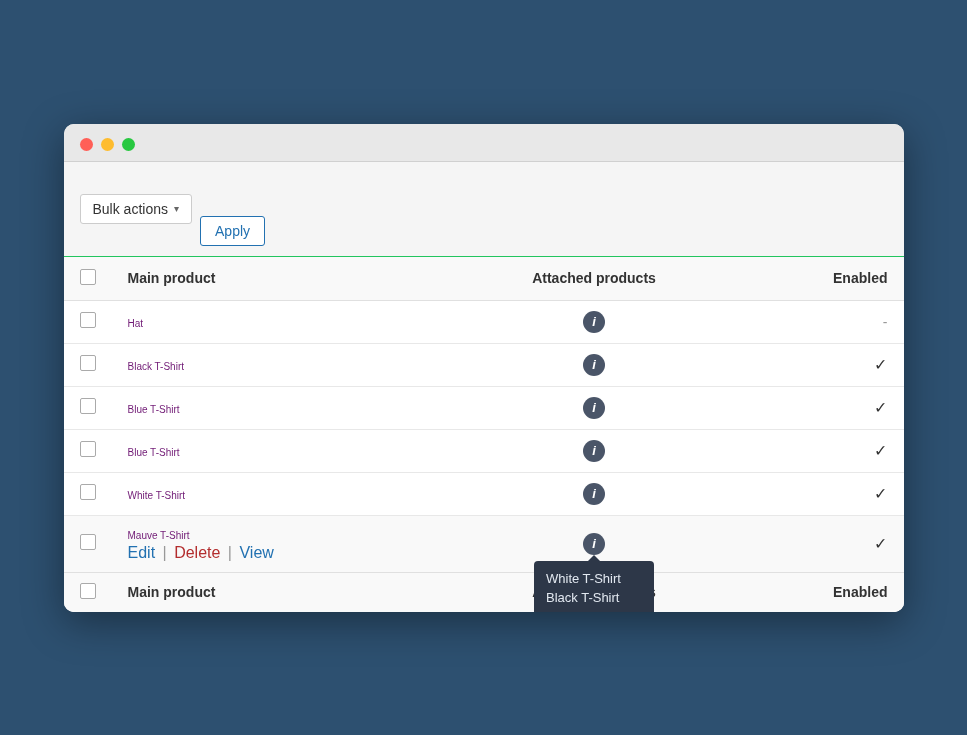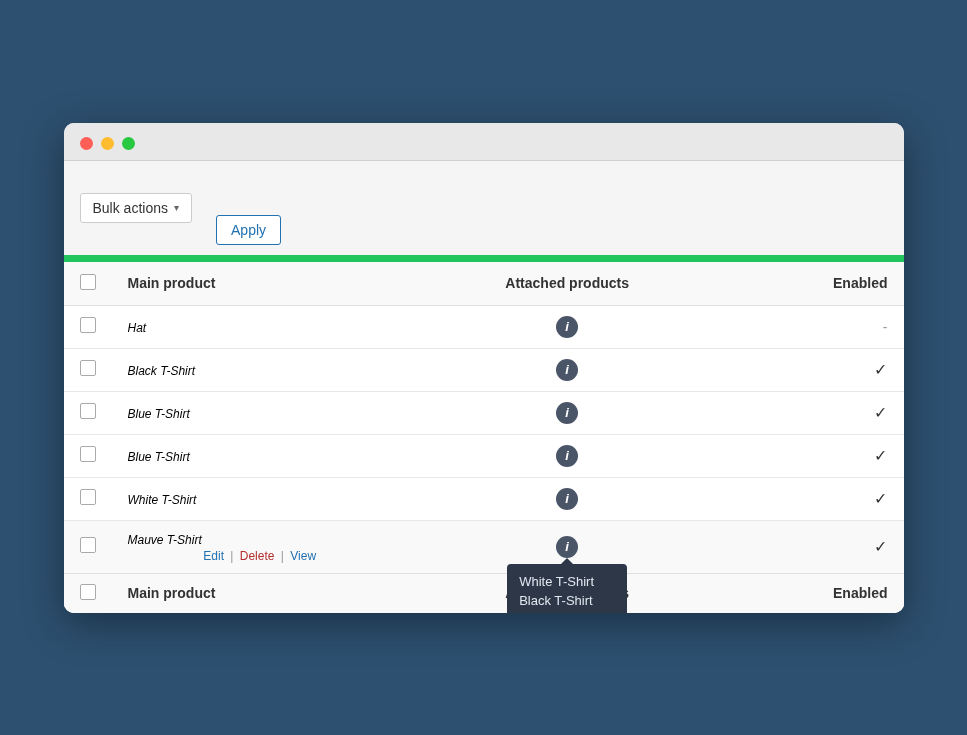--- a/index.html
+++ b/index.html
@@ -39,22 +39,22 @@
     }
     .traffic-light.red { background: #ff5f57; }
     .traffic-light.yellow { background: #febc2e; }
     .traffic-light.green { background: #28c840; }
 
     .toolbar {
       background: #f5f5f5;
       padding: 10px 16px;
       display: flex;
       align-items: center;
-      gap: 24px;
-      border-bottom: 7px solid #22c55e;
+      gap: 8px;
+      border-bottom: 1px solid #22c55e;
     }
 
     .bulk-actions-dropdown {
       display: flex;
       align-items: center;
       gap: 6px;
       border: 1px solid #ccc;
       background: white;
       padding: 6px 12px;
       border-radius: 3px;
@@ -136,31 +136,29 @@
     td.col-attached {
       text-align: center;
     }
 
     td.col-enabled {
       text-align: right;
       color: #333;
     }
 
     .product-name {
-      color: #000000;
-      font-size: 12px;
+      color: #701a75;
+      font-size: 10px;
       font-weight: 500;
-      font-style: italic;
     }
 
     .row-actions {
-      font-size: 12px;
+      font-size: 16px;
       color: #666;
       margin-top: 2px;
-      text-align: center;
     }
 
     .row-actions a {
       color: #2271b1;
       text-decoration: none;
     }
 
     .row-actions a.delete {
       color: #b32d2e;
     }

